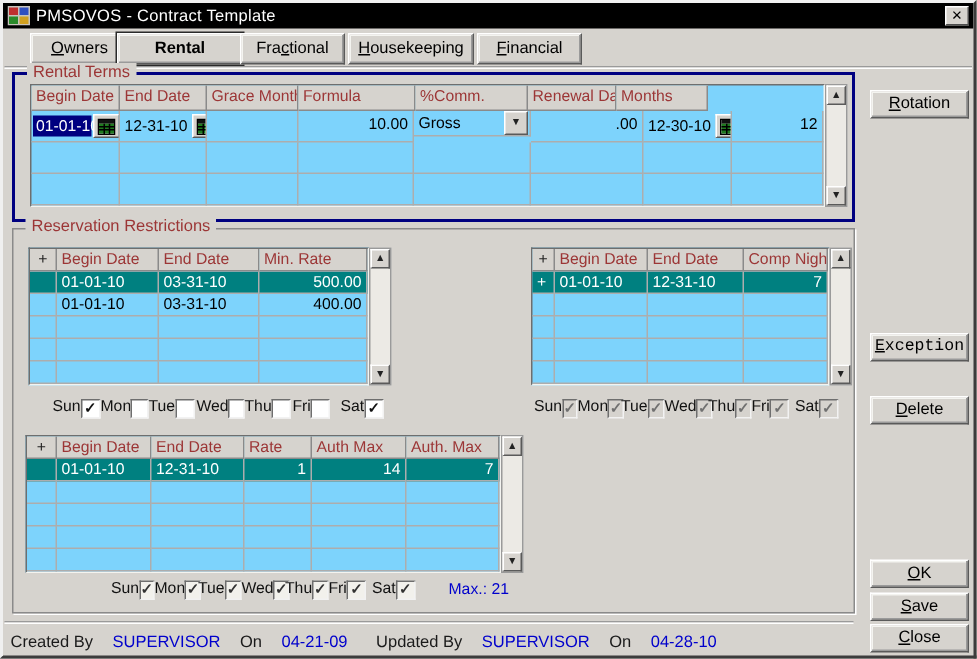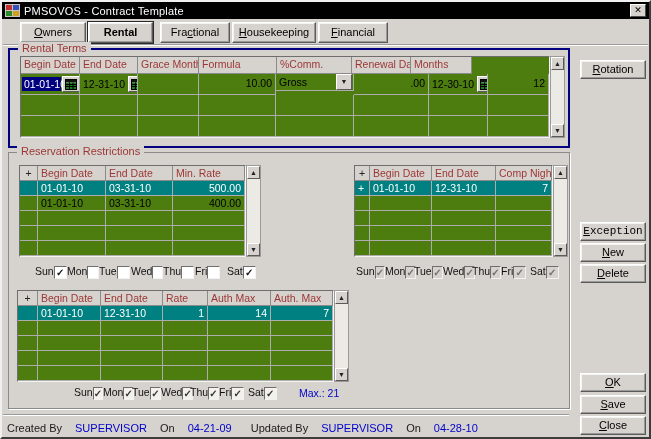--- a/index.html
+++ b/index.html
@@ -26,21 +26,21 @@
   .edge { position:absolute; left:1px; right:1px; height:2px;
     border-top:1px solid #9a9a9a; border-bottom:1px solid #fff; }
   
   .groupbox { position:absolute; background:#d6d3ce; }
   .gb-rental { left:6px; top:46px; width:562px; height:100px; border:2px solid #000080; }
   .gb-resv { left:6px; top:150px; width:562px; height:257px; border:1px solid #8a8a8a;
     box-shadow: 1px 1px 0 #ffffff; }
   .legend { position:absolute; top:-8px; left:8px; background:#d6d3ce; padding:0 4px;
     color:#9c3636; font-size:11px; white-space:nowrap; }
   
-  .grid { position:absolute; background:#4d7c0f; border:1px solid;
+  .grid { position:absolute; background:#7dd3fc; border:1px solid;
     border-color:#6e6e6e #f4f4f0 #f4f4f0 #6e6e6e; }
   .grow { display:flex; }
   .gcell { border-right:1px solid #adadad; border-bottom:1px solid #adadad;
     padding:1px 3px; font-size:10.5px; overflow:hidden; white-space:nowrap; flex:none; }
   .ghead .gcell { background:#d6d3ce; color:#9c3636; border-right:1px solid #8a8a8a;
     border-bottom:1px solid #8a8a8a; }
   .ghead .gcell.plus { color:#222; text-align:center; }
   .num { text-align:right; }
   .sel { background:#008080; }
   .sel .gcell { color:#fff; }
@@ -94,21 +94,21 @@
       <rect x="1" y="1" width="6" height="5" fill="#c03030"></rect>
       <rect x="8" y="1" width="6" height="5" fill="#3050c0"></rect>
       <rect x="1" y="7" width="6" height="5" fill="#2a8a2a"></rect>
       <rect x="8" y="7" width="6" height="5" fill="#d0a020"></rect>
     </svg>
     <span class="ttl">PMSOVOS - Contract Template</span>
     <div class="winbtn">✕</div>
   </div>
 
   <div class="tab" style="left:18px; width:66px;"><span></span><span class="u">O</span><span>wners</span></div>
-  <div class="tab active" style="left:86px; width:65px;"><span></span><span class="u"></span><span>Rental</span></div>
+  <div class="tab active" style="left:76px; width:84px;"><span></span><span class="u"></span><span>Rental</span></div>
   <div class="tab" style="left:158px; width:70px;"><span>Fra</span><span class="u">c</span><span>tional</span></div>
   <div class="tab" style="left:230px; width:84px;"><span></span><span class="u">H</span><span>ousekeeping</span></div>
   <div class="tab" style="left:316px; width:70px;"><span></span><span class="u">F</span><span>inancial</span></div>
 
   <div class="edge" style="top:42px;"></div>
 
   <div class="groupbox gb-rental">
     <div class="legend">Rental Terms</div>
 
     <div class="grid" style="left:10px; top:6px; width:530px; height:82px;">
@@ -425,21 +425,20 @@
       <div class="day" style="width:29px;">
           <span class="daylabel">Sat</span>
           <span class="checkbox soft on">✓</span>
         </div>
     </div>
     <div class="maxlabel" style="left:290px; top:234px;">Max.: 21</div>
   </div>
 
   <div class="pbtn" style="top:58px;"><span></span><span class="u">R</span><span>otation</span></div>
   <div class="pbtn" style="top:220px;font-family:Liberation Mono, monospace;"><span></span><span class="u">E</span><span>xception</span></div>
-  <div class="pbtn" style="top:241px;"><span></span><span class="u">N</span><span>ew</span></div>
   <div class="pbtn" style="top:262px;"><span></span><span class="u">D</span><span>elete</span></div>
   <div class="pbtn" style="top:371px;"><span></span><span class="u">O</span><span>K</span></div>
   <div class="pbtn" style="top:393px;"><span></span><span class="u">S</span><span>ave</span></div>
   <div class="pbtn" style="top:414px;"><span></span><span class="u">C</span><span>lose</span></div>
 
   <div class="edge" style="top:412px; right:80px;"></div>
 
   <div class="statusbar">
     <span class="lbl">Created By</span>
     <span class="val">SUPERVISOR</span>

